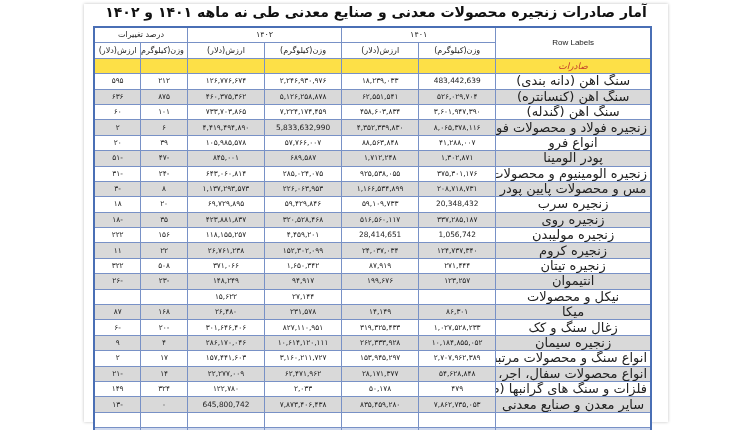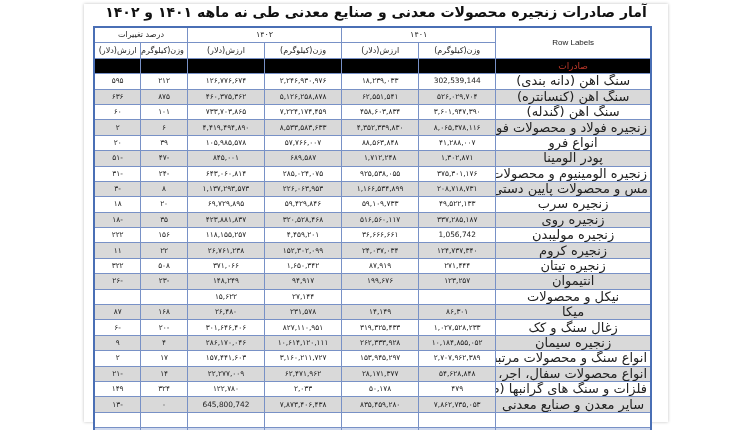--- a/index.html
+++ b/index.html
@@ -27,21 +27,21 @@
     text-align: center; white-space: nowrap; overflow: hidden;
     font-weight: normal; line-height: 14px;
   }
   table.data th { font-size: 8px; }
   .col-label { width: 143px; }
   .col-num { width: 71px; }
   .col-pct { width: 43px; }
   td.label { text-align: right; padding-right: 2px; font-size: 13px; }
   th.rowlabels { font-size: 11px; color: #222; font-family: "Liberation Sans", sans-serif; margin-top: 24px; }
   tr.alt td { background: #d9d9d9; }
-  tr.sec td { background: #000000; }
+  tr.sec td { background: #fde047; font-style: italic; }
   td.sec-label { color: #c0392b; font-weight: bold; font-size: 9px; text-align: right; }
   th.group { font-size: 9.5px; font-weight: bold; }
   tr.total td { background: #cfd9ee; }
   tr.blank td { background: #fff; }
 </style>
 </head>
 <body>
 
 <div class="frame">
   <div class="title">آمار صادرات زنجیره محصولات معدنی و صنایع معدنی طی نه ماهه ۱۴۰۱ و ۱۴۰۲</div>
@@ -77,21 +77,21 @@
         <td class="sec-label">صادرات</td>
         <td></td>
           <td></td>
           <td></td>
           <td></td>
           <td></td>
           <td></td>
       </tr>
     <tr class="">
           <td class="label">سنگ آهن (دانه بندی)</td>
-          <td>302,539,144</td>
+          <td>483,442,639</td>
           <td>۱۸,۲۳۹,۰۳۳</td>
           <td>۲,۲۴۶,۹۳۰,۹۷۶</td>
           <td>۱۲۶,۷۷۶,۶۷۴</td>
           <td>۲۱۲</td>
           <td>۵۹۵</td>
         </tr>
         <tr class="alt">
           <td class="label">سنگ آهن (کنسانتره)</td>
           <td>۵۲۶,۰۲۹,۷۰۴</td>
           <td>۶۲,۵۵۱,۵۴۱</td>
@@ -106,21 +106,21 @@
           <td>۴۵۸,۶۰۳,۸۳۴</td>
           <td>۷,۲۲۴,۱۷۴,۴۵۹</td>
           <td>۷۳۳,۷۰۳,۸۶۵</td>
           <td>۱۰۱</td>
           <td>۶۰</td>
         </tr>
         <tr class="alt">
           <td class="label">زنجیره فولاد و محصولات فولادی مرتبط</td>
           <td>۸,۰۶۵,۳۷۸,۱۱۶</td>
           <td>۴,۳۵۲,۳۳۹,۸۳۰</td>
-          <td>۸,۵۳۳,۵۸۳,۶۳۳</td>
+          <td>5,833,632,990</td>
           <td>۴,۴۱۹,۴۹۴,۸۹۰</td>
           <td>۶</td>
           <td>۲</td>
         </tr>
         <tr class="">
           <td class="label">انواع فرو</td>
           <td>۴۱,۲۸۸,۰۰۷</td>
           <td>۸۸,۵۶۳,۸۴۸</td>
           <td>۵۷,۷۶۶,۰۰۷</td>
           <td>۱۰۵,۹۸۵,۵۷۸</td>
@@ -139,50 +139,50 @@
         <tr class="">
           <td class="label">زنجیره آلومینیوم و محصولات</td>
           <td>۳۷۵,۳۰۱,۱۷۶</td>
           <td>۹۲۵,۵۳۸,۰۵۵</td>
           <td>۲۸۵,۰۲۴,۰۷۵</td>
           <td>۶۴۳,۰۶۰,۸۱۴</td>
           <td>-۲۴</td>
           <td>-۳۱</td>
         </tr>
         <tr class="alt">
-          <td class="label">مس و محصولات پایین دستی</td>
+          <td class="label">مس و محصولات پایین پودر</td>
           <td>۲۰۸,۷۱۸,۷۳۱</td>
           <td>۱,۱۶۶,۵۳۴,۸۹۹</td>
           <td>۲۲۶,۰۶۳,۹۵۳</td>
           <td>۱,۱۳۷,۲۹۳,۵۷۳</td>
           <td>۸</td>
           <td>-۳</td>
         </tr>
         <tr class="">
           <td class="label">زنجیره سرب</td>
-          <td>۴۹,۵۲۲,۱۳۳</td>
+          <td>20,348,432</td>
           <td>۵۹,۱۰۹,۷۳۳</td>
           <td>۵۹,۴۲۹,۸۴۶</td>
           <td>۶۹,۷۲۹,۸۹۵</td>
           <td>۲۰</td>
           <td>۱۸</td>
         </tr>
         <tr class="alt">
           <td class="label">زنجیره روی</td>
           <td>۳۳۷,۲۸۵,۱۸۷</td>
           <td>۵۱۶,۵۶۰,۱۱۷</td>
           <td>۳۲۰,۵۲۸,۴۶۸</td>
           <td>۴۲۳,۸۸۱,۸۳۷</td>
           <td>۳۵</td>
           <td>-۱۸</td>
         </tr>
         <tr class="">
           <td class="label">زنجیره مولیبدن</td>
           <td>1,056,742</td>
-          <td>۳۶,۶۶۶,۶۶۱</td>
+          <td>28,414,651</td>
           <td>۴,۴۵۹,۲۰۱</td>
           <td>۱۱۸,۱۵۵,۲۵۷</td>
           <td>۱۵۶</td>
           <td>۲۲۲</td>
         </tr>
         <tr class="alt">
           <td class="label">زنجیره کروم</td>
           <td>۱۲۴,۷۳۷,۳۴۰</td>
           <td>۲۴,۰۳۷,۰۳۴</td>
           <td>۱۵۲,۳۰۲,۰۹۹</td>

